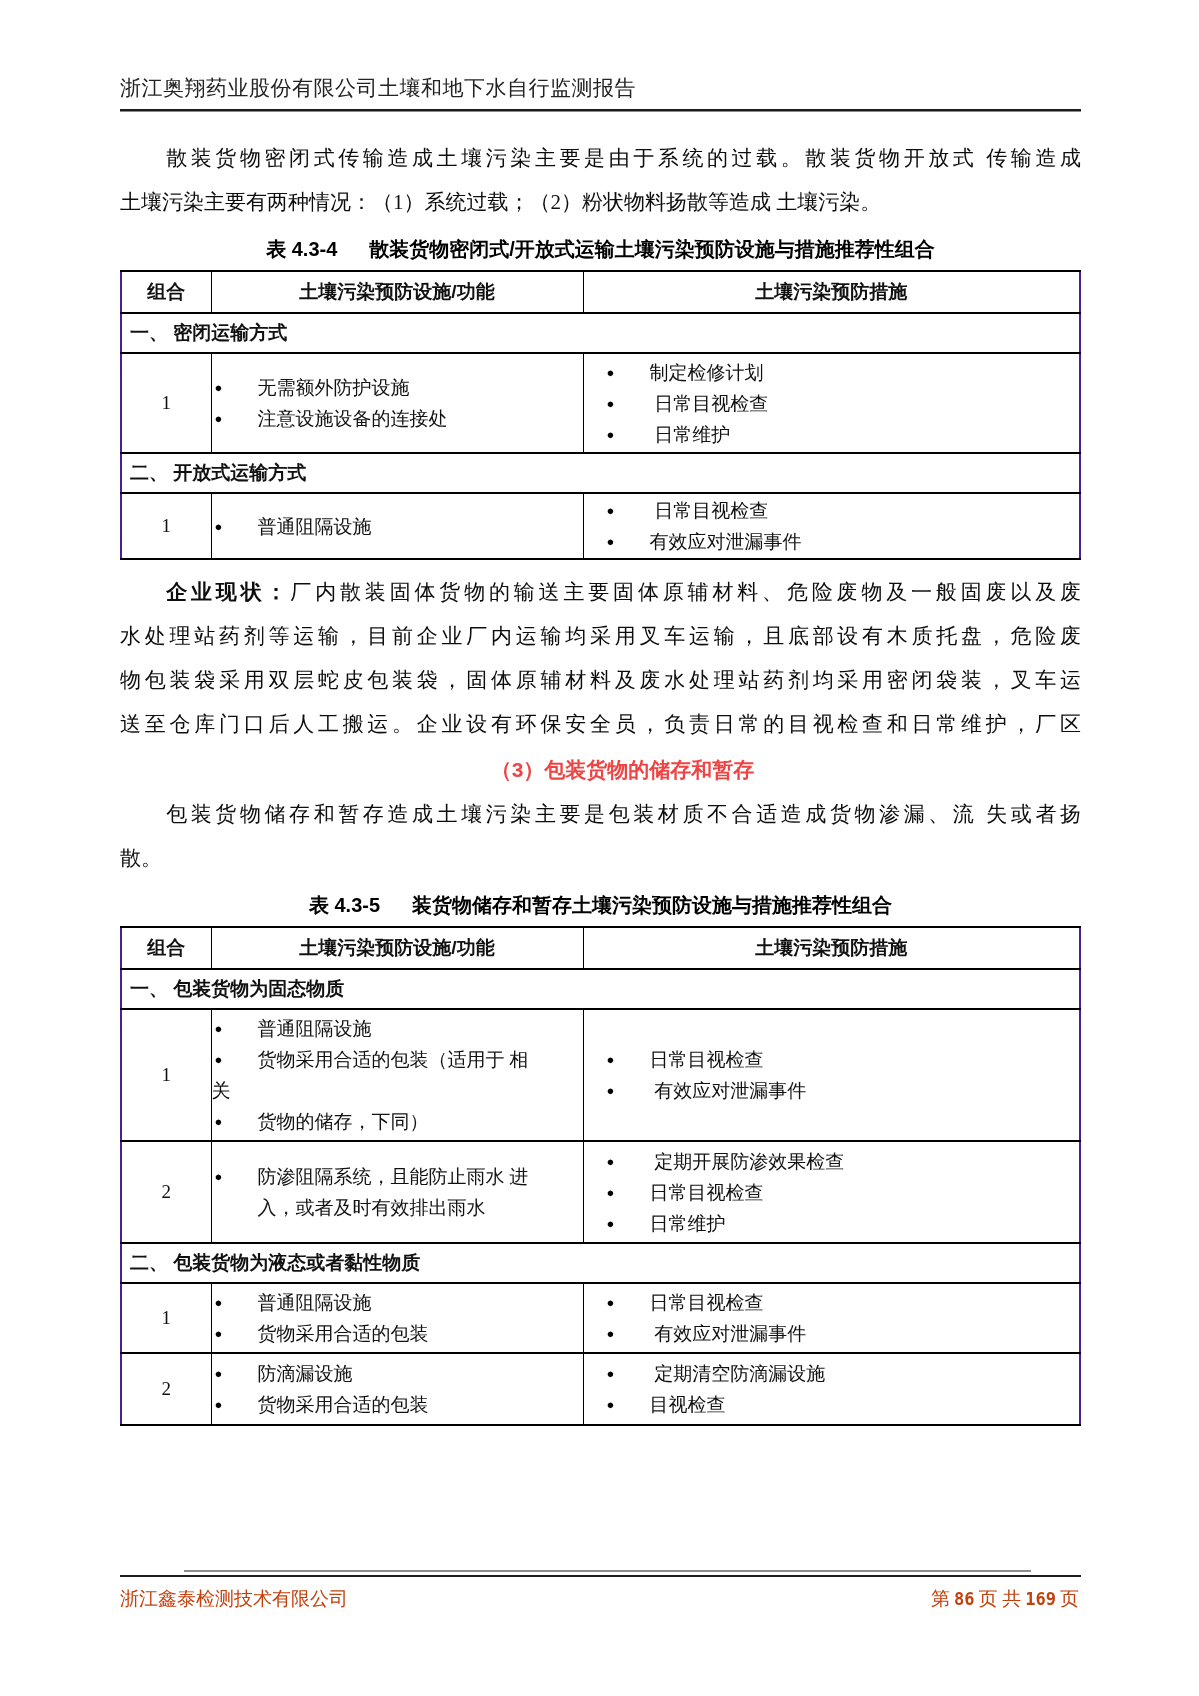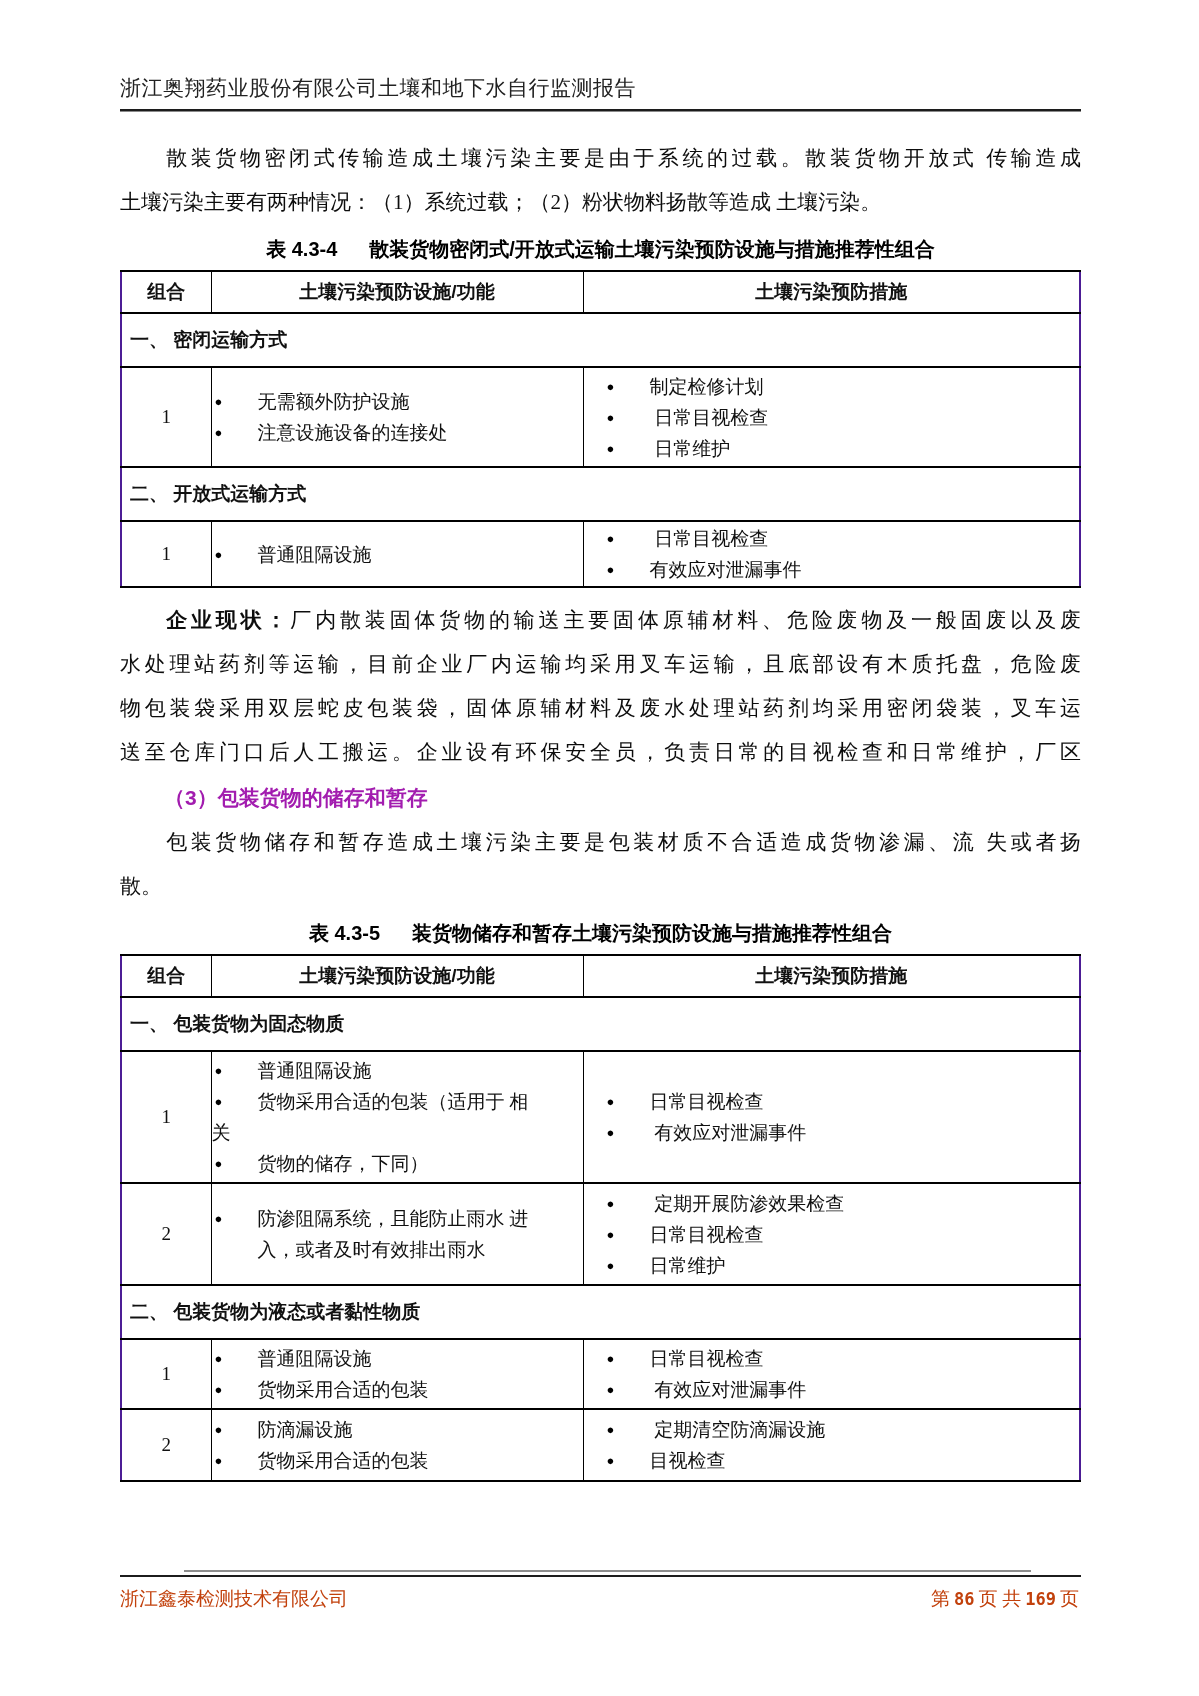--- a/index.html
+++ b/index.html
@@ -37,21 +37,22 @@
   .indent-first { text-indent: 2.2em; }
   .p1 { margin-top: 24px; }
   .lead-bold { font-weight: bold; font-family: "Liberation Sans", sans-serif; }
   .sub-heading {
     margin: 2px 0 0 0;
     padding-left: 44px;
     font-family: "Liberation Sans", sans-serif;
     font-weight: bold;
     font-size: 21px;
     line-height: 44px;
-    color: #a21caf;
+    color: #ef4444;
+    text-align: center;
   }
 
   
   .tcap {
     text-align: center;
     font-family: "Liberation Sans", sans-serif;
     font-weight: bold;
     font-size: 20px;
     line-height: 30px;
     margin: 10px 0 6px 0;
@@ -82,21 +83,21 @@
     font-size: 19px;
     height: 42px;
     text-align: center;
     vertical-align: middle;
   }
   tr.srow td {
     font-family: "Liberation Sans", sans-serif;
     font-weight: bold;
     font-size: 19px;
     height: 32px;
-    padding: 13px 8px;
+    padding: 6px 8px;
     vertical-align: middle;
   }
   td.combo {
     text-align: center;
     vertical-align: middle;
     font-size: 19px;
   }
   td.cell {
     vertical-align: middle;
     padding: 6px 8px 6px 14px;

